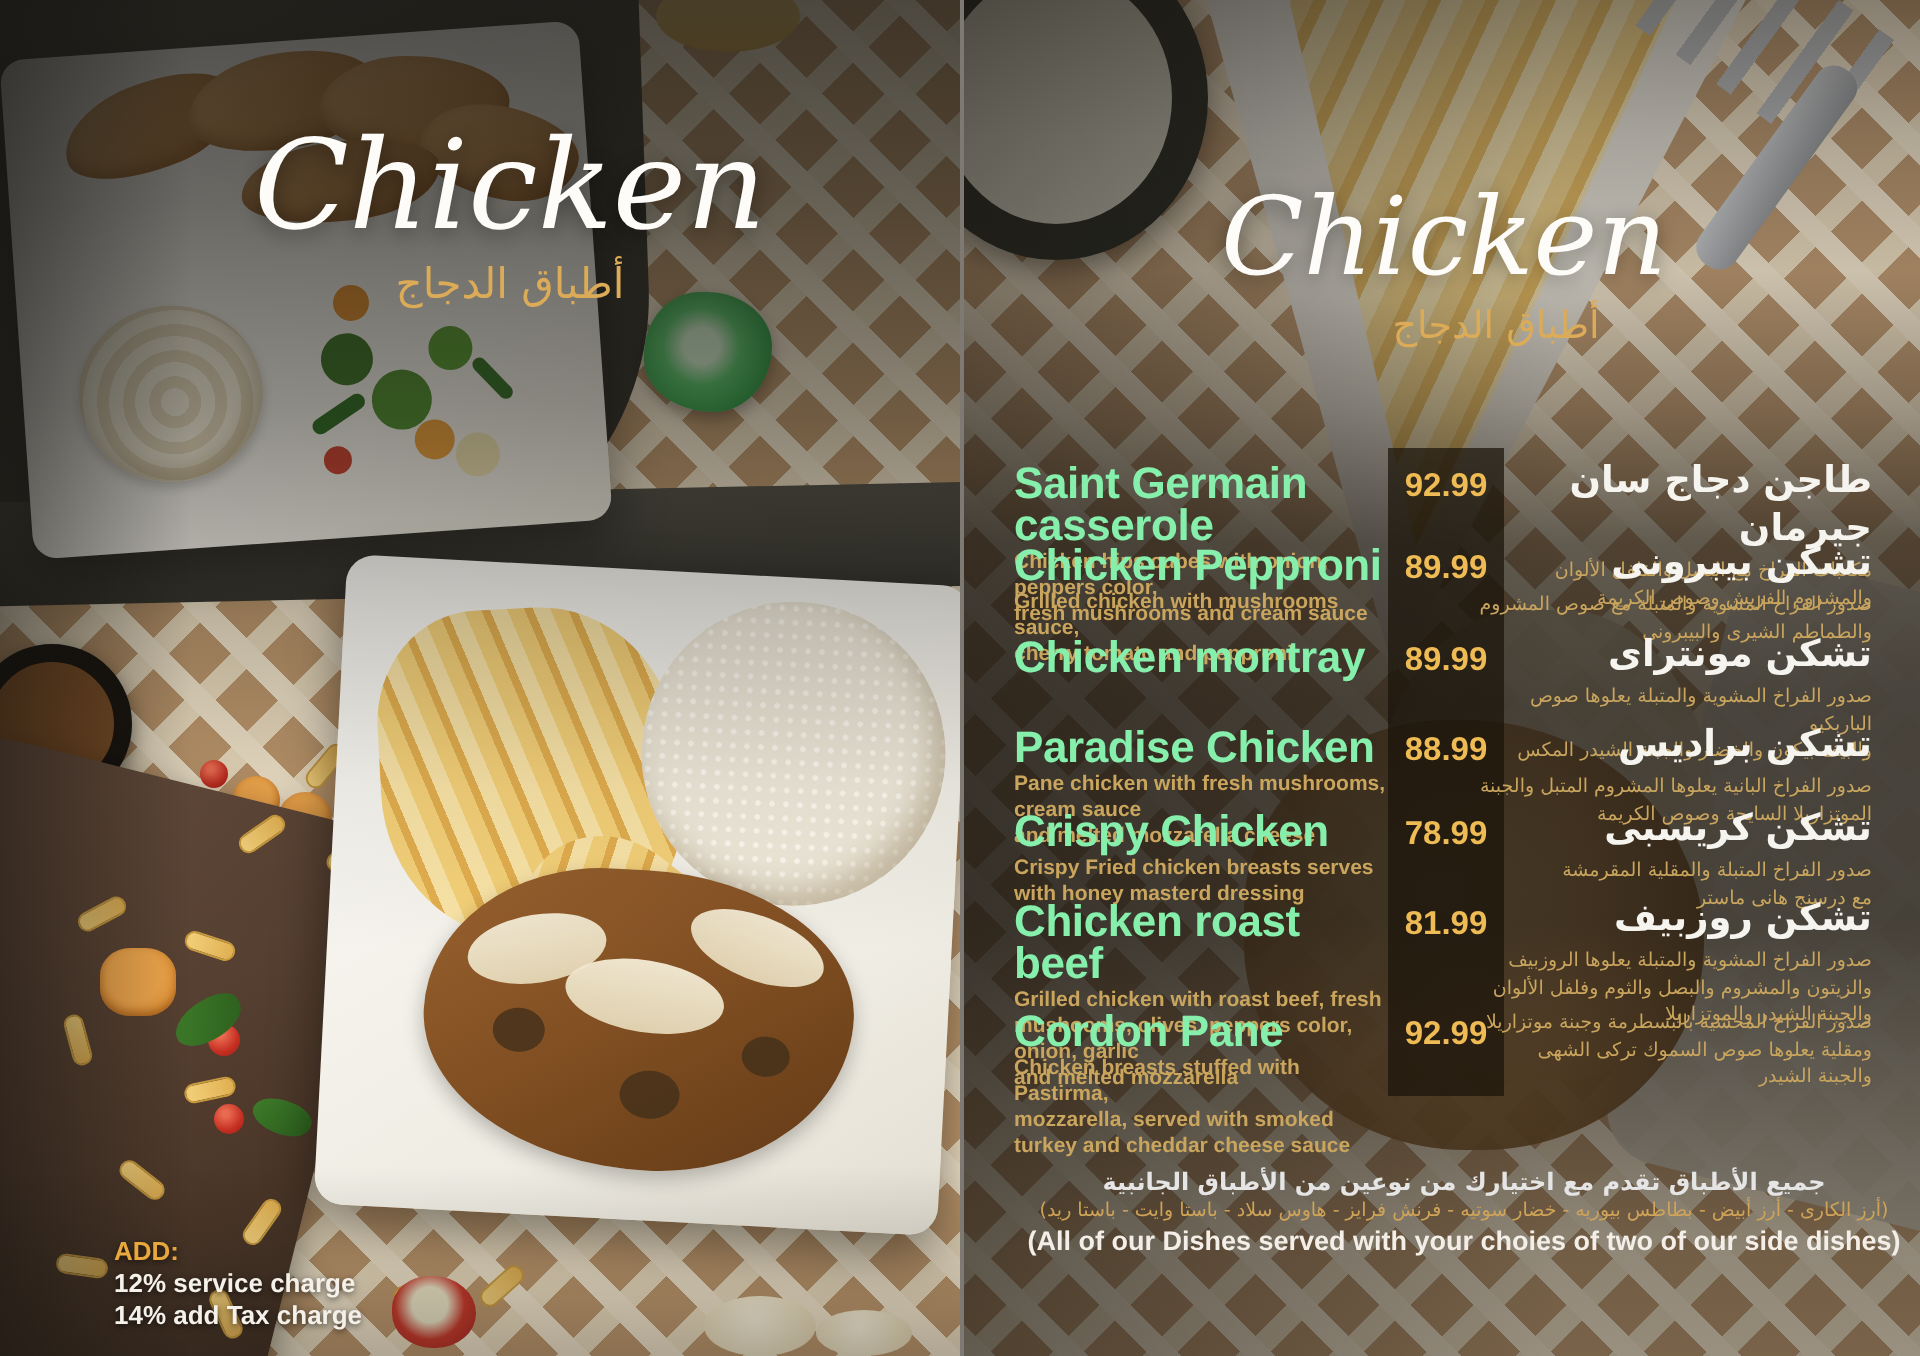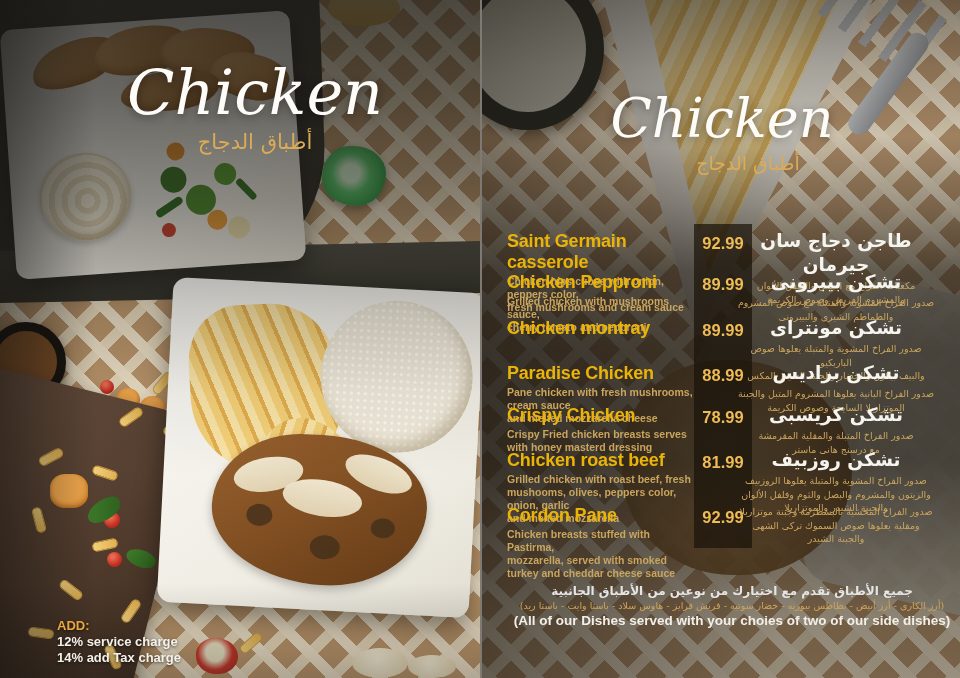--- a/index.html
+++ b/index.html
@@ -104,25 +104,25 @@
   .script-title{font-family:"DejaVu Serif","Liberation Serif",serif;font-style:italic;font-weight:400;
     color:#fdfcf9;text-shadow:0 2px 10px rgba(0,0,0,.4);}
   .head-left .script-title{font-size:62px;line-height:66px;}
   .head-right .script-title{font-size:54px;line-height:58px;}
   .sub-ar{font-family:"DejaVu Sans",sans-serif;color:#dcab57;}
   .head-left .sub-ar{font-size:21px;line-height:28px;margin-top:2px;}
   .head-right .sub-ar{font-size:19px;line-height:26px;margin-top:2px;padding-left:52px;}
 
   .menu-row{position:absolute;left:0;width:100%;height:0;}
   .col-en{position:absolute;left:25px;top:0;width:190px;}
-  .en-name{font-weight:700;font-size:18px;line-height:21px;letter-spacing:-.2px;color:#eab308;}
+  .en-name{font-weight:700;font-size:22px;line-height:21px;letter-spacing:-.2px;color:#86efac;}
   .en-desc{margin-top:2px;font-weight:700;font-size:10.5px;line-height:13px;color:#c9a55e;white-space:pre-line;}
   .price{position:absolute;left:212px;top:2px;width:58px;text-align:center;
     font-weight:700;font-size:16.5px;line-height:21px;color:#eebb54;}
-  .col-ar{position:absolute;right:24px;top:-2px;width:200px;text-align:center;font-family:"DejaVu Sans",sans-serif;}
+  .col-ar{position:absolute;right:24px;top:-2px;width:200px;text-align:right;font-family:"DejaVu Sans",sans-serif;}
   .ar-name{font-weight:700;font-size:18.5px;line-height:24px;color:#f6f4ef;}
   .ar-desc{margin-top:2px;font-size:9.5px;line-height:13.5px;color:#c9a55e;white-space:pre-line;}
 
   .menu-footer{position:absolute;left:30px;right:8px;top:584px;text-align:center;}
   .f-ar1{font-family:"DejaVu Sans",sans-serif;font-weight:700;font-size:12px;line-height:15px;color:#e5e5e5;}
   .f-ar2{font-family:"DejaVu Sans",sans-serif;font-size:9.5px;line-height:13px;color:#cfa458;}
   .f-en{font-weight:700;font-size:13.5px;line-height:17px;color:#f3efe8;}
 
   .add-note{position:absolute;left:57px;top:618px;text-shadow:0 1px 3px rgba(0,0,0,.6);}
   .add-label{font-weight:700;font-size:13px;line-height:16px;color:#e9a83d;}

